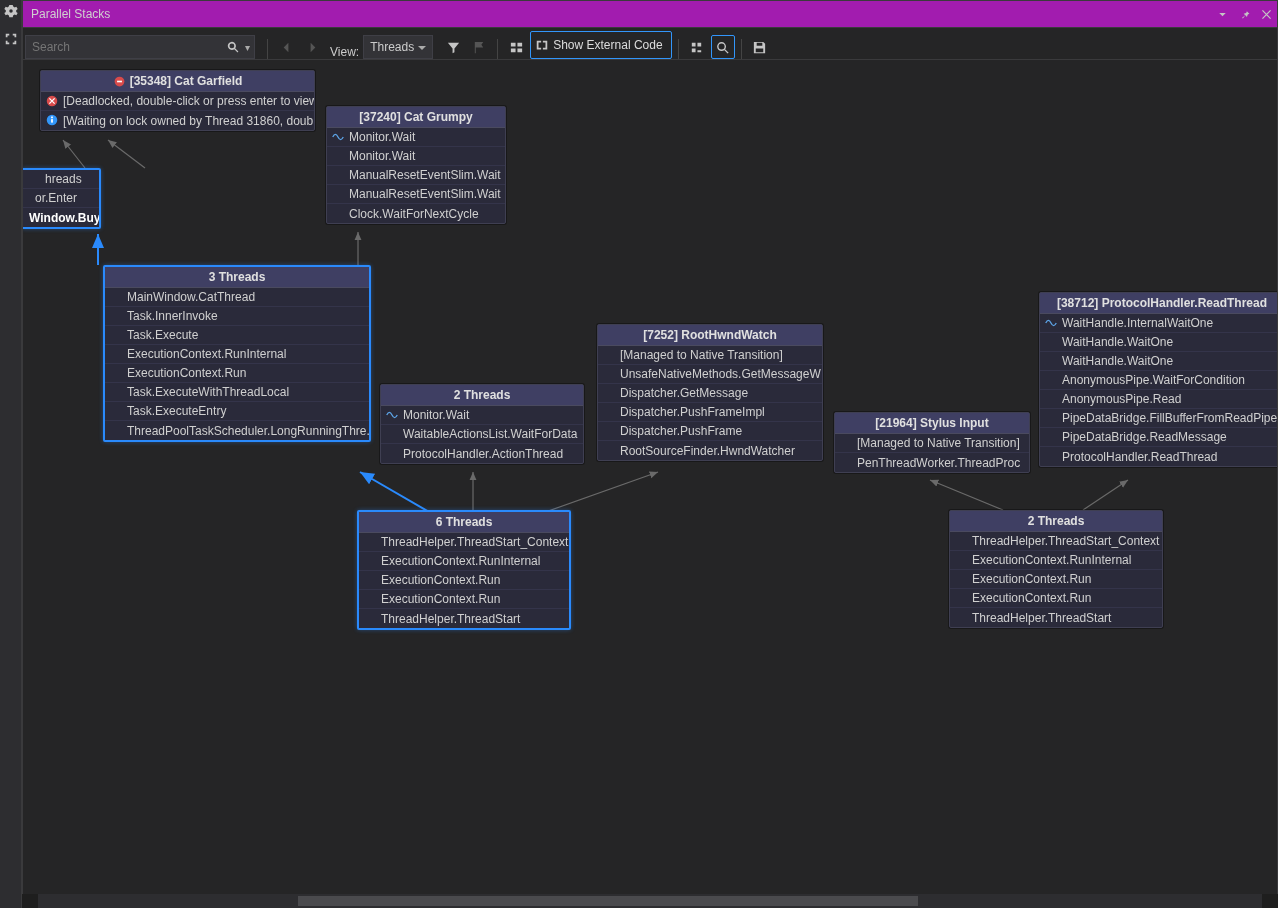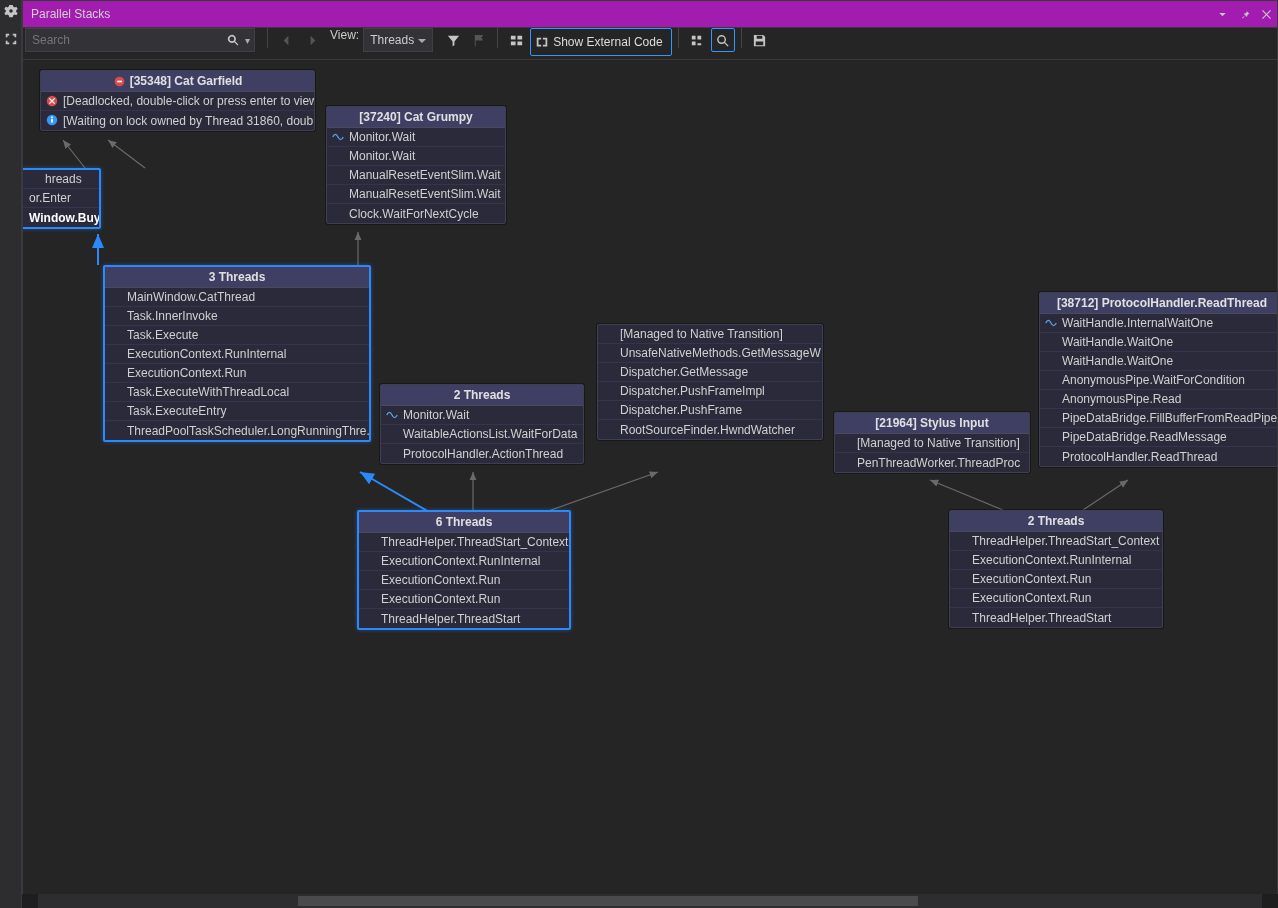--- a/index.html
+++ b/index.html
@@ -7,21 +7,21 @@
 
   .left-gutter { position: absolute; left: 0; top: 0; width: 22px; height: 908px; background: #2d2d30; border-right: 1px solid #3a3a3c; }
   .gutter-icon { width: 14px; height: 14px; margin: 4px auto; display: block; fill: #c5c5c5; }
 
   .window { position: absolute; left: 22px; top: 0; width: 1256px; height: 908px; background: #1e1e1e; }
   .titlebar { height: 28px; background: #a21caf; color: #d0d0d0; display: flex; align-items: center; border: 1px solid #3a3a3c; }
   .titlebar .title { flex: 1; padding-left: 8px; font-size: 12px; }
   .titlebar .tb-btn { width: 22px; height: 22px; display: flex; align-items: center; justify-content: center; cursor: pointer; }
   .titlebar .tb-btn svg { width: 13px; height: 13px; fill: #c5c5c5; }
 
-  .toolbar { height: 32px; background: #252526; display: flex; align-items: flex-start; border-bottom: 1px solid #3a3a3c; border-left: 1px solid #3a3a3c; border-right: 1px solid #3a3a3c; padding: 0 2px; gap: 2px; }
+  .toolbar { height: 32px; background: #252526; display: flex; align-items: flex-end; border-bottom: 1px solid #3a3a3c; border-left: 1px solid #3a3a3c; border-right: 1px solid #3a3a3c; padding: 0 2px; gap: 2px; }
   .search-box { width: 230px; height: 24px; background: #333337; border: 1px solid #3f3f46; display: flex; align-items: center; margin-right: 6px; }
   .search-box input { flex: 1; background: transparent; border: none; color: #ccc; font-size: 12px; padding-left: 6px; outline: none; }
   .search-box .sicon { width: 22px; display: flex; align-items: center; justify-content: center; }
   .search-box .dd { font-size: 10px; color: #aaa; padding-right: 4px; }
   .tbtn { width: 24px; height: 24px; display: flex; align-items: center; justify-content: center; cursor: pointer; border: 1px solid transparent; border-radius: 2px; }
   .tbtn svg { width: 15px; height: 15px; fill: #c5c5c5; }
   .tbtn.disabled svg { fill: #555; }
   .sep { width: 1px; height: 20px; background: #444; margin: 0 4px; }
   .view-lbl { color: #ccc; margin-left: 4px; margin-right: 2px; }
   .view-dd { height: 24px; background: #333337; border: 1px solid #3f3f46; color: #ccc; padding: 0 18px 0 6px; display: flex; align-items: center; position: relative; margin-right: 6px; cursor: pointer; }
@@ -159,21 +159,21 @@
       <line x1="335" y1="208" x2="335" y2="172" stroke="#6a6a6a" stroke-width="1.2" marker-end="url(#arr-g)"></line>
       <line x1="420" y1="460" x2="337" y2="412" stroke="#2a8afc" stroke-width="2" marker-end="url(#arr-b)"></line>
       <line x1="450" y1="460" x2="450" y2="412" stroke="#6a6a6a" stroke-width="1.2" marker-end="url(#arr-g)"></line>
       <line x1="500" y1="460" x2="635" y2="412" stroke="#6a6a6a" stroke-width="1.2" marker-end="url(#arr-g)"></line>
       <line x1="980" y1="450" x2="907" y2="420" stroke="#6a6a6a" stroke-width="1.2" marker-end="url(#arr-g)"></line>
       <line x1="1060" y1="450" x2="1105" y2="420" stroke="#6a6a6a" stroke-width="1.2" marker-end="url(#arr-g)"></line>
     </svg>
 
     <div class="node selected" style="left:-2px; top:108px; width:80px;">
       <div class="row" style="">hreads</div>
-      <div class="row" style="padding-left:6px">or.Enter</div>
+      <div class="row" style="padding-left:12px">or.Enter</div>
       <div class="row bold" style="padding-left:6px">Window.Buy</div>
     </div>
 
     <div class="node" style="left:17px; top:10px; width:275px;">
       <div class="node-header">
         <svg class="hicon" viewBox="0 0 16 16">
             <circle cx="8" cy="8" r="6" fill="#d94b4b"></circle>
             <rect x="5" y="7" width="6" height="2" fill="#fff"></rect>
           </svg>
         <span>[35348] Cat Garfield</span>
@@ -227,20 +227,21 @@
         <svg class="ricon" viewBox="0 0 16 16">
             <path d="M2 8c2-4 4-4 6 0s4 4 6 0" fill="none" stroke="#5da5e8" stroke-width="1.5"></path>
           </svg>
         <span>Monitor.Wait</span>
       </div>
       <div class="row">WaitableActionsList.WaitForData</div>
       <div class="row">ProtocolHandler.ActionThread</div>
     </div>
 
     <div class="node" style="left:574px; top:264px; width:226px;">
+      <div class="node-header">[7252] RootHwndWatch</div>
       <div class="row">[Managed to Native Transition]</div>
       <div class="row">UnsafeNativeMethods.GetMessageW</div>
       <div class="row">Dispatcher.GetMessage</div>
       <div class="row">Dispatcher.PushFrameImpl</div>
       <div class="row">Dispatcher.PushFrame</div>
       <div class="row">RootSourceFinder.HwndWatcher</div>
     </div>
 
     <div class="node" style="left:811px; top:352px; width:196px;">
       <div class="node-header">[21964] Stylus Input</div>

